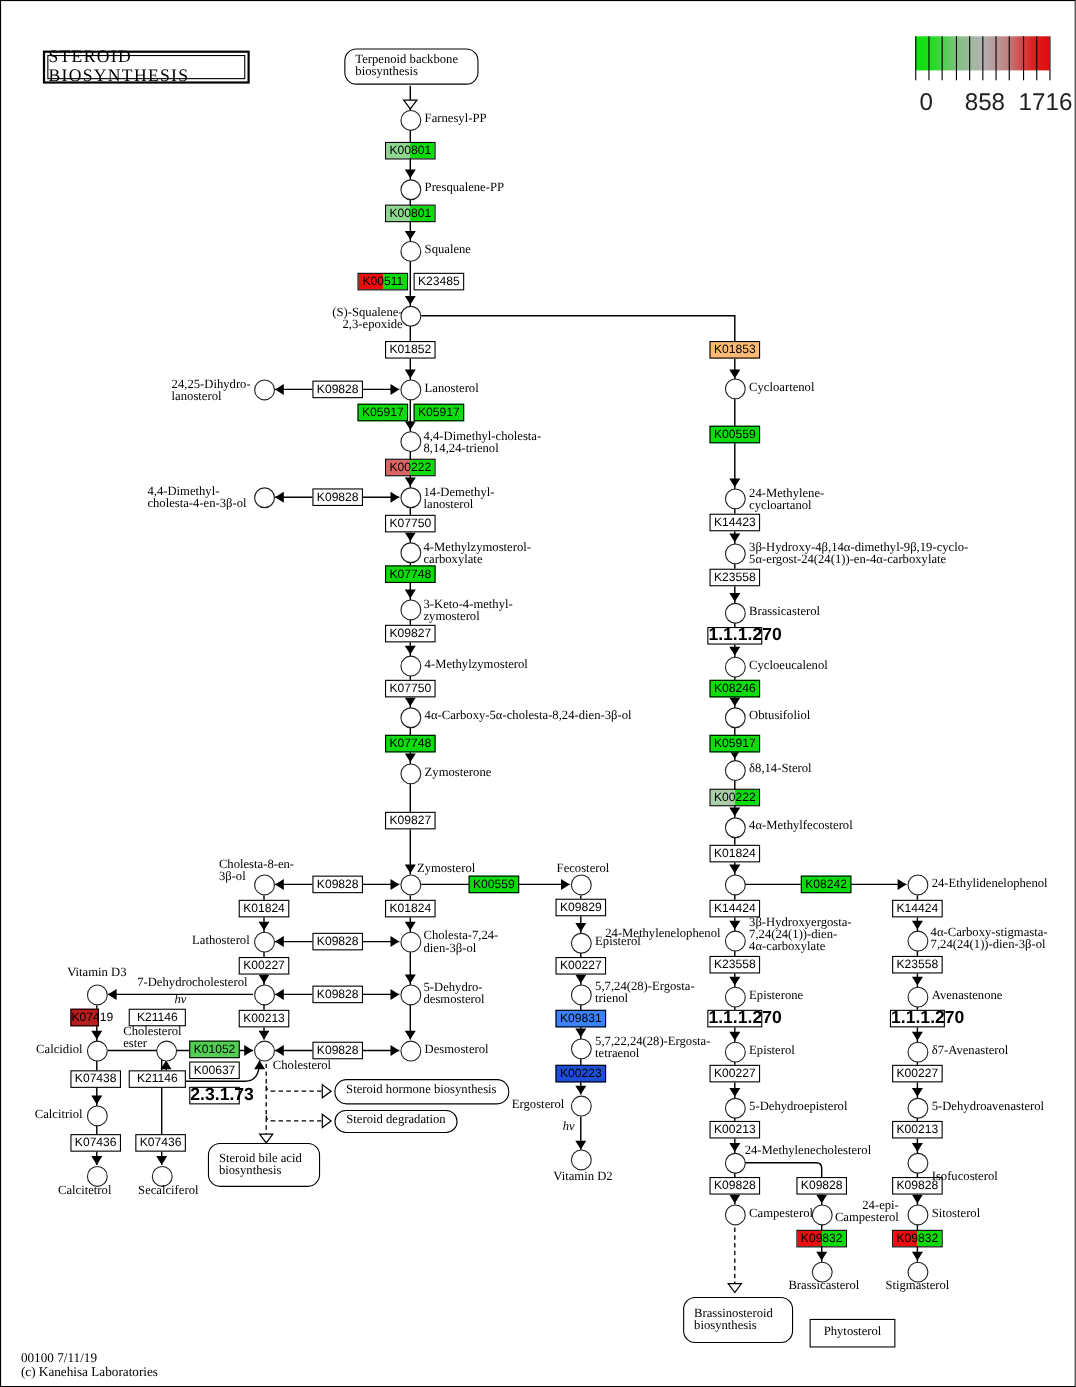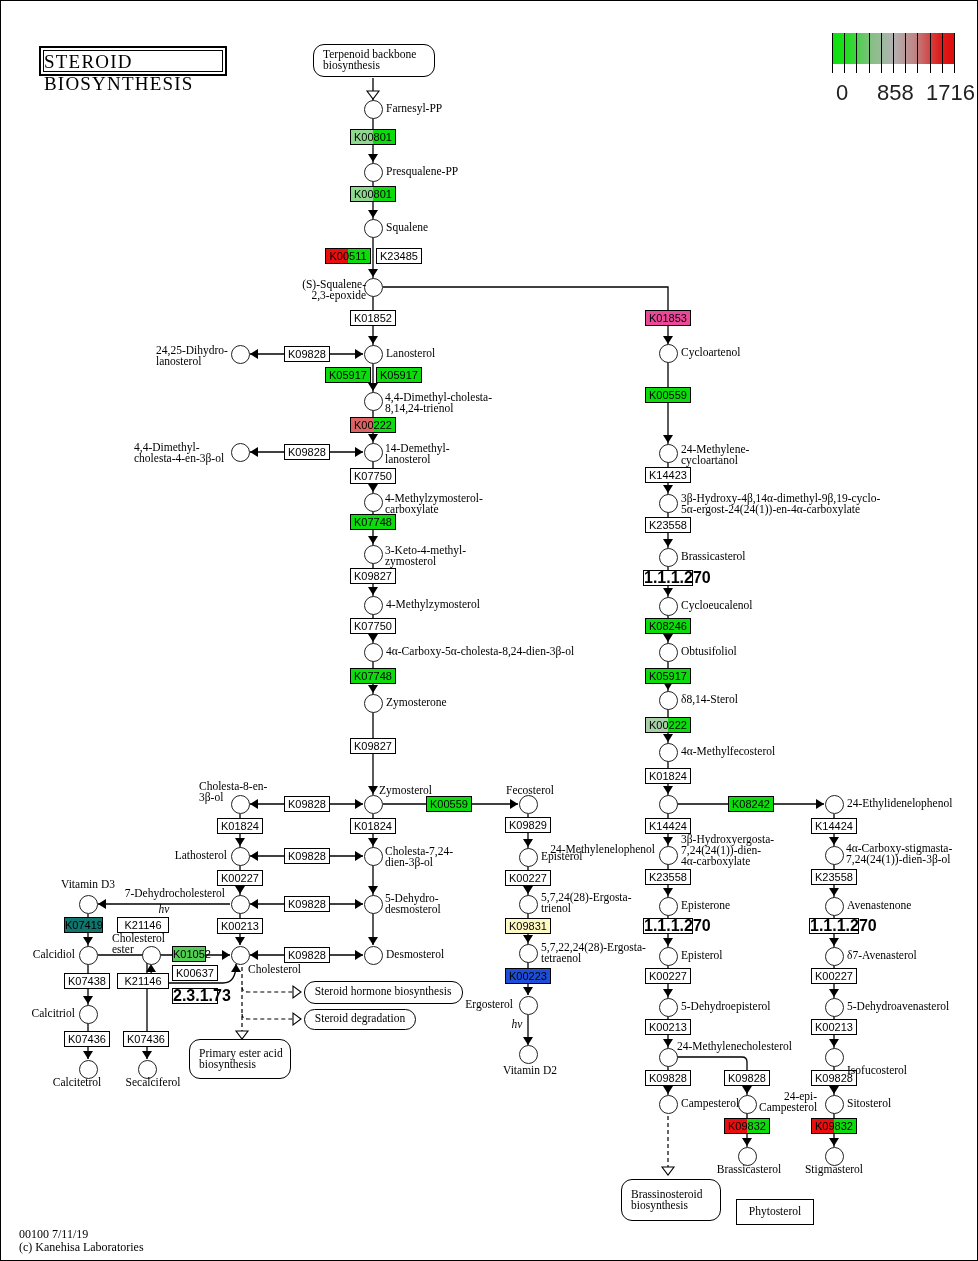--- a/index.html
+++ b/index.html
@@ -8,21 +8,21 @@
   .gbox{position:absolute;box-sizing:border-box;height:16px;border:1px solid #000;font-family:"Liberation Sans",sans-serif;font-size:11px;line-height:14px;text-align:center;color:#000;cursor:pointer;}
   .gbox.ec{font-size:16px;font-weight:bold;}
   .circle{position:absolute;box-sizing:border-box;width:19px;height:19px;background:#fff;border:1.4px solid #222;border-radius:50%;cursor:pointer;}
   .lbl{position:absolute;font-family:"Liberation Serif",serif;font-size:11.5px;line-height:11px;white-space:nowrap;color:#000;}
   .lbl.r{text-align:right;}
   .lbl.c{transform:translateX(-50%);text-align:center;}
   .pbox{position:absolute;box-sizing:border-box;background:#fff;border:1.4px solid #000;font-family:"Liberation Serif",serif;font-size:11.5px;line-height:11.5px;display:flex;flex-direction:column;justify-content:center;color:#000;}
   .pbox.rounded{border-radius:11px;}
   .pbox.ml .line{padding-left:9px;text-align:left;}
   .pbox.one .line{text-align:center;}
-  #title-box{position:absolute;left:42px;top:49px;width:178px;height:20px;border:1px solid #000;outline:2px solid #000;outline-offset:2px;display:flex;align-items:flex-start;justify-content:center;font-size:19px;letter-spacing:1.2px;background:#fff;}
+  #title-box{position:absolute;left:42px;top:49px;width:178px;height:20px;border:1px solid #000;outline:2px solid #000;outline-offset:2px;display:flex;align-items:center;justify-content:center;font-size:16px;letter-spacing:1.2px;background:#fff;}
   #legend-bar{position:absolute;left:831px;top:32px;width:122px;height:31px;
     background:linear-gradient(90deg,#0ce00c 0%,#1edd1e 12%,#84c084 32%,#b2b2b2 50%,#c08484 68%,#dd1e1e 88%,#e00c0c 100%);}
   .tick{position:absolute;width:1px;height:40px;top:32px;background:#000;}
   .legnum{position:absolute;top:79px;font-family:"Liberation Sans",sans-serif;font-size:22px;color:#222;}
   #footer{position:absolute;left:18px;top:1227px;font-size:12px;line-height:13px;color:#000;}
 </style>
 </head>
 <body>
 
 <div id="canvas">
@@ -157,34 +157,34 @@
     <div class="gbox" style="left: 349px; top: 737px; width: 46px; background: rgb(255, 255, 255);">K09827</div>
     <div class="gbox" style="left: 283px; top: 795px; width: 46px; background: rgb(255, 255, 255);">K09828</div>
     <div class="gbox" style="left: 425px; top: 795px; width: 46px; background: rgb(12, 220, 12);">K00559</div>
     <div class="gbox" style="left: 216px; top: 817px; width: 46px; background: rgb(255, 255, 255);">K01824</div>
     <div class="gbox" style="left: 349px; top: 817px; width: 46px; background: rgb(255, 255, 255);">K01824</div>
     <div class="gbox" style="left: 283px; top: 847px; width: 46px; background: rgb(255, 255, 255);">K09828</div>
     <div class="gbox" style="left: 216px; top: 869px; width: 46px; background: rgb(255, 255, 255);">K00227</div>
     <div class="gbox" style="left: 283px; top: 895px; width: 46px; background: rgb(255, 255, 255);">K09828</div>
     <div class="gbox" style="left: 216px; top: 917px; width: 46px; background: rgb(255, 255, 255);">K00213</div>
     <div class="gbox" style="left: 283px; top: 946px; width: 46px; background: rgb(255, 255, 255);">K09828</div>
-    <div class="gbox" style="left: 171px; top: 945px; width: 34px; background: rgb(82, 207, 82);">K01052</div>
+    <div class="gbox" style="left: 171px; top: 945px; width: 46px; background: rgb(82, 207, 82);">K01052</div>
     <div class="gbox" style="left: 171px; top: 964px; width: 46px; background: rgb(255, 255, 255);">K00637</div>
     <div class="gbox ec" style="left: 171px; top: 987px; width: 46px; background: rgb(255, 255, 255);">2.3.1.73</div>
-    <div class="gbox" style="left: 63px; top: 916px; width: 39px; background: #0f766e;">K07419</div>
+    <div class="gbox" style="left: 63px; top: 916px; width: 26px; background: #b91c1c;">K07419</div>
     <div class="gbox" style="left: 116px; top: 916px; width: 52px; background: rgb(255, 255, 255);">K21146</div>
     <div class="gbox" style="left: 63px; top: 972px; width: 46px; background: rgb(255, 255, 255);">K07438</div>
     <div class="gbox" style="left: 116px; top: 972px; width: 52px; background: rgb(255, 255, 255);">K21146</div>
     <div class="gbox" style="left: 63px; top: 1030px; width: 46px; background: rgb(255, 255, 255);">K07436</div>
     <div class="gbox" style="left: 122px; top: 1030px; width: 46px; background: rgb(255, 255, 255);">K07436</div>
     <div class="gbox" style="left: 504px; top: 816px; width: 46px; background: rgb(255, 255, 255);">K09829</div>
     <div class="gbox" style="left: 504px; top: 869px; width: 46px; background: rgb(255, 255, 255);">K00227</div>
-    <div class="gbox" style="left: 504px; top: 917px; width: 46px; background: #fef9c3;">K09831</div>
+    <div class="gbox" style="left: 504px; top: 917px; width: 46px; background: #3b82f6;">K09831</div>
     <div class="gbox" style="left: 504px; top: 967px; width: 46px; background: #1d4ed8;">K00223</div>
-    <div class="gbox" style="left: 644px; top: 309px; width: 46px; background: #ec4899;">K01853</div>
+    <div class="gbox" style="left: 644px; top: 309px; width: 46px; background: #fdba74;">K01853</div>
     <div class="gbox" style="left: 644px; top: 386px; width: 46px; background: rgb(12, 220, 12);">K00559</div>
     <div class="gbox" style="left: 644px; top: 466px; width: 46px; background: rgb(255, 255, 255);">K14423</div>
     <div class="gbox" style="left: 644px; top: 516px; width: 46px; background: rgb(255, 255, 255);">K23558</div>
     <div class="gbox ec" style="left: 642px; top: 569px; width: 50px; background: rgb(255, 255, 255);">1.1.1.270</div>
     <div class="gbox" style="left: 644px; top: 617px; width: 46px; background: rgb(12, 220, 12);">K08246</div>
     <div class="gbox" style="left: 644px; top: 667px; width: 46px; background: rgb(12, 220, 12);">K05917</div>
     <div class="gbox" style="left: 644px; top: 716px; width: 46px; background: linear-gradient(90deg, rgb(168, 207, 168) 0px, rgb(168, 207, 168) 50%, rgb(12, 220, 12) 50%, rgb(12, 220, 12) 100%);">K00222</div>
     <div class="gbox" style="left: 644px; top: 767px; width: 46px; background: rgb(255, 255, 255);">K01824</div>
     <div class="gbox" style="left: 727px; top: 795px; width: 46px; background: rgb(12, 220, 12);">K08242</div>
     <div class="gbox" style="left: 644px; top: 817px; width: 46px; background: rgb(255, 255, 255);">K14424</div>
@@ -461,21 +461,21 @@
       <div class="line">Terpenoid backbone</div>
       <div class="line">biosynthesis</div>
     </div>
     <div class="pbox rounded one" style="left: 302.5px; top: 979.5px; width: 159px; height: 23px;">
       <div class="line">Steroid hormone biosynthesis</div>
     </div>
     <div class="pbox rounded one" style="left: 303px; top: 1007.5px; width: 112px; height: 21px;">
       <div class="line">Steroid degradation</div>
     </div>
     <div class="pbox rounded ml" style="left: 188px; top: 1038px; width: 102px; height: 40px;">
-      <div class="line">Primary ester acid</div>
+      <div class="line">Steroid bile acid</div>
       <div class="line">biosynthesis</div>
     </div>
     <div class="pbox rounded ml" style="left: 620px; top: 1178px; width: 100px; height: 42px;">
       <div class="line">Brassinosteroid</div>
       <div class="line">biosynthesis</div>
     </div>
     <div class="pbox one" style="left: 735px; top: 1198px; width: 78px; height: 26px;">
       <div class="line">Phytosterol</div>
     </div>
     <div class="lbl c" style="left: 163px; top: 903px; font-style: italic;">hν</div>

